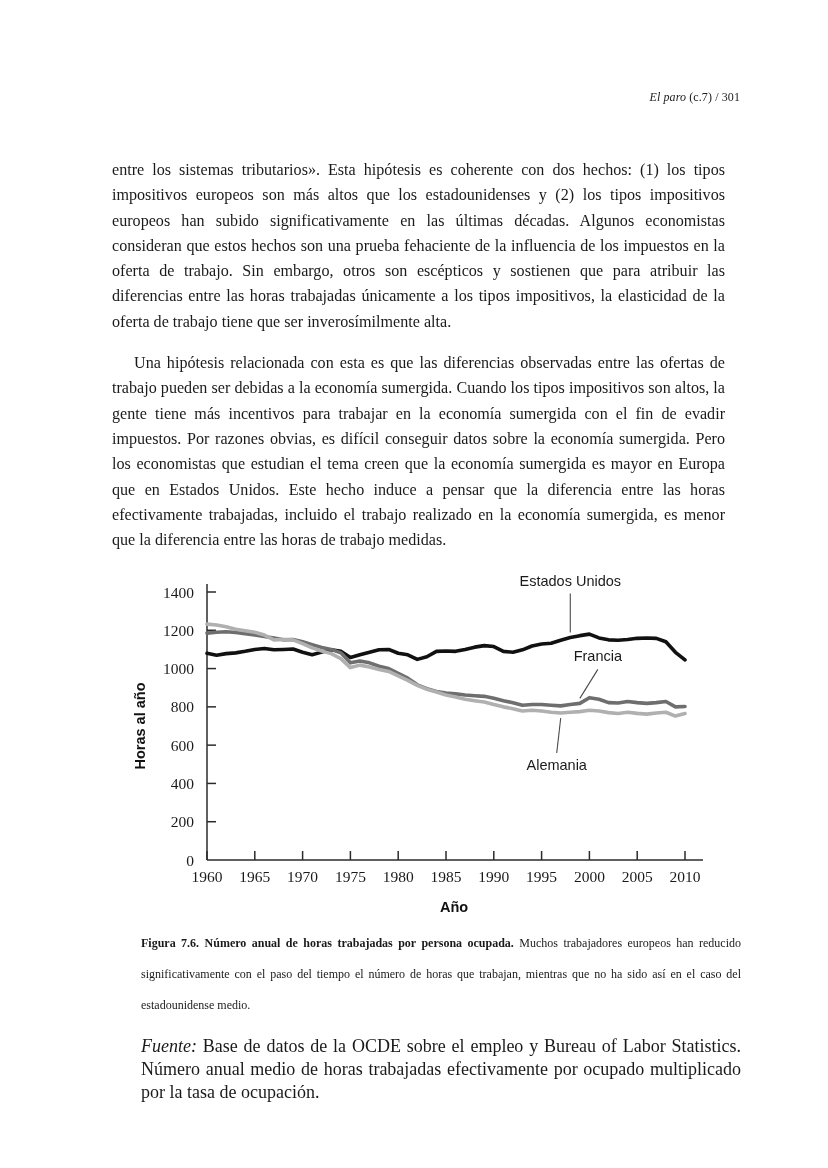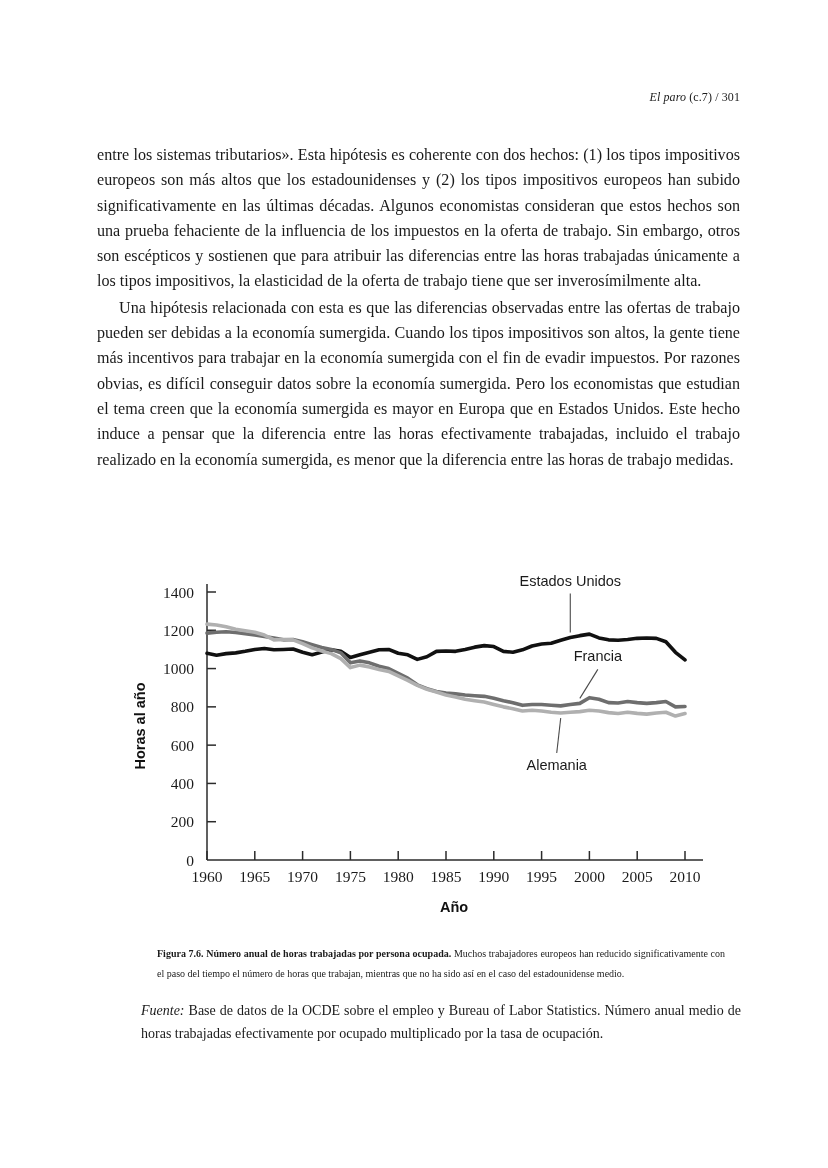--- a/index.html
+++ b/index.html
@@ -35,21 +35,21 @@
   }
 
   
   .textblock {
     position: absolute;
     left: 96px;
     top: 141px;
     width: 645px;
   }
   .para {
-    margin: 1px;
+    margin: 16px;
     font-size: 16.1px;
     line-height: 25.3px;
     text-align: justify;
     text-justify: inter-word;
     letter-spacing: 0.01px;
     hyphens: manual;
   }
   .para.indented {
     text-indent: 22px;
   }
@@ -69,31 +69,31 @@
   }
 
   
   .caption-block {
     position: absolute;
     left: 141px;
     top: 928px;
     width: 600px;
   }
   .caption {
-    margin: 16px;
-    font-size: 10px;
-    line-height: 20px;
+    margin: 0;
+    font-size: 12px;
+    line-height: 31px;
     text-align: justify;
   }
   .caption .cap-title {
     font-weight: bold;
   }
   .source-note {
     margin: 14px 0 0 0;
-    font-size: 14px;
+    font-size: 18px;
     line-height: 22.8px;
     text-align: justify;
   }
   .source-note .src-label {
     font-style: italic;
   }
 </style>
 </head>
 <body>
 

